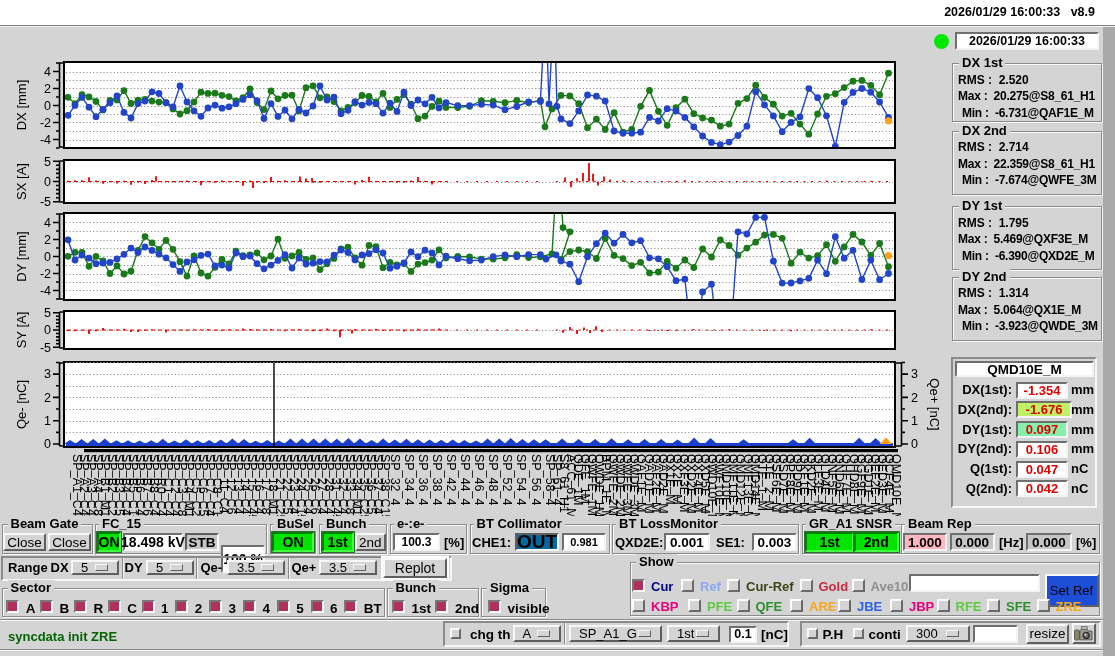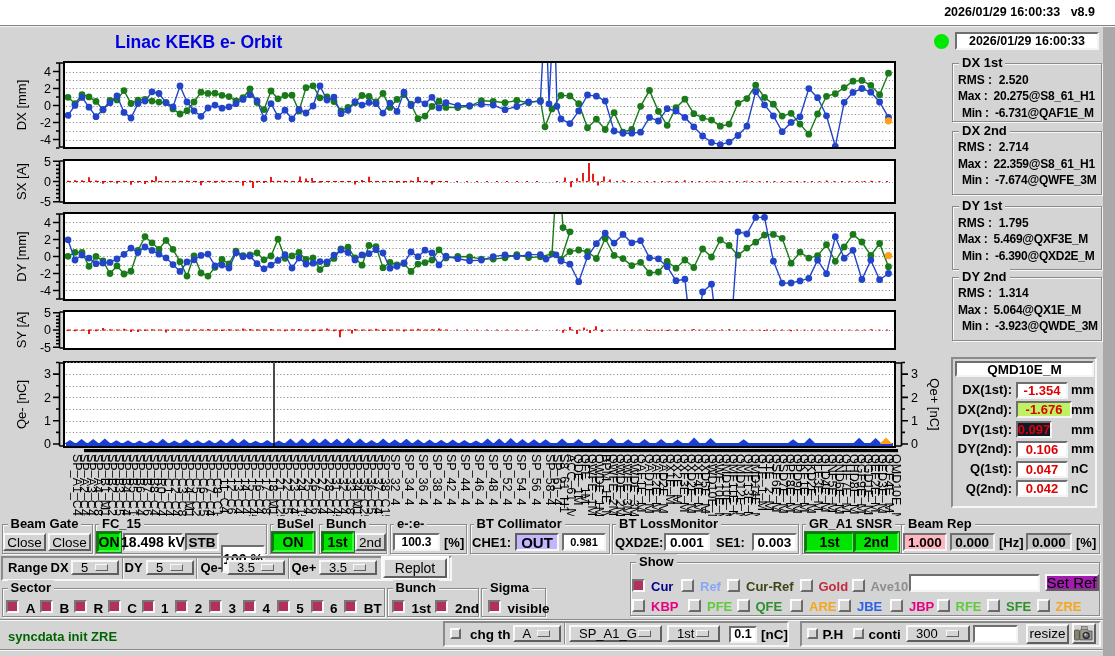--- a/index.html
+++ b/index.html
@@ -231,21 +231,20 @@
 <text x="870.7" y="454" transform="rotate(90 870.7 454)">QEF2E_M</text>
 <text x="877.8" y="454" transform="rotate(90 877.8 454)">QED3E_M</text>
 <text x="884.9" y="454" transform="rotate(90 884.9 454)">QCF4E_M</text>
 <text x="891.9" y="454" transform="rotate(90 891.9 454)">QMD10E_M</text>
 </g>
 </svg>
 <div style="left:0;top:0;width:1115px;height:25px;background:#fff"></div>
 <div style="left:0px;top:5px;font:bold 12.5px/1.15 &quot;Liberation Sans&quot;,sans-serif;color:#000;white-space:nowrap;width:1095px;text-align:right">2026/01/29 16:00:33&nbsp;&nbsp;&nbsp;v8.9</div>
 <div style="left:0;top:25px;width:1115px;height:1px;background:#808080"></div>
 <div style="left:0;top:26px;width:1115px;height:1px;background:#f4f4f4"></div>
-<div style="left:115px;top:32px;font:bold 17.5px/1.15 &quot;Liberation Sans&quot;,sans-serif;color:#0000e0;white-space:nowrap;">Linac KEKB e- Orbit</div>
 <div style="position:absolute;left:934px;top:34px;width:15px;height:15px;border-radius:50%;background:#00e800"></div>
 <div class="wbox" style="left:955px;top:32px;width:144px;height:18px;background:#fff;color:#000;font-size:12.5px;justify-content:center">2026/01/29 16:00:33</div>
 <div class="grp" style="left:952px;top:63px;width:150px;height:59px"></div>
 <div class="grplab" style="left:959px;top:55px">DX 1st</div>
 <div style="left:958px;top:73.5px;font:bold 12px/1.15 &quot;Liberation Sans&quot;,sans-serif;color:#000;white-space:nowrap;">RMS :&nbsp; 2.520</div>
 <div style="left:958px;top:90px;font:bold 12px/1.15 &quot;Liberation Sans&quot;,sans-serif;color:#000;white-space:nowrap;letter-spacing:-0.25px">Max :&nbsp; 20.275@S8_61_H1</div>
 <div style="left:962px;top:106.5px;font:bold 12px/1.15 &quot;Liberation Sans&quot;,sans-serif;color:#000;white-space:nowrap;letter-spacing:-0.25px">Min :&nbsp; -6.731@QAF1E_M</div>
 <div class="grp" style="left:952px;top:130.5px;width:150px;height:64px"></div>
 <div class="grplab" style="left:959px;top:122.5px">DX 2nd</div>
 <div style="left:958px;top:141.0px;font:bold 12px/1.15 &quot;Liberation Sans&quot;,sans-serif;color:#000;white-space:nowrap;">RMS :&nbsp; 2.714</div>
@@ -263,21 +262,21 @@
 <div style="left:962px;top:320.0px;font:bold 12px/1.15 &quot;Liberation Sans&quot;,sans-serif;color:#000;white-space:nowrap;letter-spacing:-0.25px">Min :&nbsp; -3.923@QWDE_3M</div>
 <div style="left:951px;top:357px;width:146px;height:151px;border:2px solid;border-color:#8a8a8a #f6f6f6 #f6f6f6 #8a8a8a"></div>
 <div class="wbox" style="left:955px;top:361px;width:139px;height:16px;background:#fff;color:#000;font-size:13.5px;justify-content:center">QMD10E_M</div>
 <div style="left:930px;top:383.2px;font:bold 13px/1.15 &quot;Liberation Sans&quot;,sans-serif;color:#000;white-space:nowrap;width:82px;text-align:right">DX(1st):</div>
 <div class="wbox" style="left:1016px;top:381.7px;width:52px;height:17px;background:#fff;color:#e00000;font-size:13px;justify-content:center">-1.354</div>
 <div style="left:1071px;top:383.2px;font:bold 13px/1.15 &quot;Liberation Sans&quot;,sans-serif;color:#000;white-space:nowrap;">mm</div>
 <div style="left:930px;top:402.9px;font:bold 13px/1.15 &quot;Liberation Sans&quot;,sans-serif;color:#000;white-space:nowrap;width:82px;text-align:right">DX(2nd):</div>
 <div class="wbox" style="left:1016px;top:401.4px;width:56px;height:17px;background:#bef264;color:#e00000;font-size:13px;justify-content:center">-1.676</div>
 <div style="left:1071px;top:402.9px;font:bold 13px/1.15 &quot;Liberation Sans&quot;,sans-serif;color:#000;white-space:nowrap;">mm</div>
 <div style="left:930px;top:422.59999999999997px;font:bold 13px/1.15 &quot;Liberation Sans&quot;,sans-serif;color:#000;white-space:nowrap;width:82px;text-align:right">DY(1st):</div>
-<div class="wbox" style="left:1016px;top:421.09999999999997px;width:36px;height:17px;background:#0f172a;color:#e00000;font-size:13px;justify-content:center">0.097</div>
+<div class="wbox" style="left:1016px;top:421.09999999999997px;width:52px;height:17px;background:#86efac;color:#e00000;font-size:13px;justify-content:center">0.097</div>
 <div style="left:1071px;top:422.59999999999997px;font:bold 13px/1.15 &quot;Liberation Sans&quot;,sans-serif;color:#000;white-space:nowrap;">mm</div>
 <div style="left:930px;top:442.29999999999995px;font:bold 13px/1.15 &quot;Liberation Sans&quot;,sans-serif;color:#000;white-space:nowrap;width:82px;text-align:right">DY(2nd):</div>
 <div class="wbox" style="left:1016px;top:440.79999999999995px;width:52px;height:17px;background:#fff;color:#e00000;font-size:13px;justify-content:center">0.106</div>
 <div style="left:1071px;top:442.29999999999995px;font:bold 13px/1.15 &quot;Liberation Sans&quot;,sans-serif;color:#000;white-space:nowrap;">mm</div>
 <div style="left:930px;top:462.0px;font:bold 13px/1.15 &quot;Liberation Sans&quot;,sans-serif;color:#000;white-space:nowrap;width:82px;text-align:right">Q(1st):</div>
 <div class="wbox" style="left:1016px;top:460.5px;width:52px;height:17px;background:#fff;color:#e00000;font-size:13px;justify-content:center">0.047</div>
 <div style="left:1071px;top:462.0px;font:bold 13px/1.15 &quot;Liberation Sans&quot;,sans-serif;color:#000;white-space:nowrap;">nC</div>
 <div style="left:930px;top:481.7px;font:bold 13px/1.15 &quot;Liberation Sans&quot;,sans-serif;color:#000;white-space:nowrap;width:82px;text-align:right">Q(2nd):</div>
 <div class="wbox" style="left:1016px;top:480.2px;width:52px;height:17px;background:#fff;color:#e00000;font-size:13px;justify-content:center">0.042</div>
 <div style="left:1071px;top:481.7px;font:bold 13px/1.15 &quot;Liberation Sans&quot;,sans-serif;color:#000;white-space:nowrap;">nC</div>
@@ -298,21 +297,21 @@
 <div class="grplab" style="left:323px;top:515.5px">Bunch</div>
 <div class="gbtn" style="left:321.5px;top:532px;width:32px;height:20px;font-size:14px">1st</div>
 <div class="raised" style="left:354.5px;top:533px;width:31.5px;height:18px;background:#d0d0d0;font-size:13.5px">2nd</div>
 <div class="grp" style="left:390px;top:523.5px;width:77px;height:30.5px"></div>
 <div class="grplab" style="left:394px;top:515.5px">e-:e-</div>
 <div class="wbox" style="left:393px;top:533px;width:47px;height:18px;background:#fff;color:#000;font-size:12px;justify-content:center">100.3</div>
 <div style="left:444px;top:535.5px;font:bold 13px/1.15 &quot;Liberation Sans&quot;,sans-serif;color:#000;white-space:nowrap;">[%]</div>
 <div class="grp" style="left:469.5px;top:523.5px;width:140px;height:30.5px"></div>
 <div class="grplab" style="left:473.5px;top:515.5px">BT Collimator</div>
 <div style="left:472px;top:535.5px;font:bold 13px/1.15 &quot;Liberation Sans&quot;,sans-serif;color:#000;white-space:nowrap;">CHE1:</div>
-<div class="sunkbtn" style="left:515px;top:533px;width:44px;height:18px;background:#c4b5fd;font-size:15px">OUT</div>
+<div class="sunkbtn" style="left:515px;top:533px;width:44px;height:18px;background:#0369a1;font-size:19px">OUT</div>
 <div class="wbox" style="left:562px;top:533px;width:44px;height:18px;background:#fff;color:#000;font-size:11px;justify-content:center">0.981</div>
 <div class="grp" style="left:612px;top:523.5px;width:187px;height:30.5px"></div>
 <div class="grplab" style="left:616px;top:515.5px">BT LossMonitor</div>
 <div style="left:615px;top:535.5px;font:bold 13px/1.15 &quot;Liberation Sans&quot;,sans-serif;color:#000;white-space:nowrap;">QXD2E:</div>
 <div class="wbox" style="left:664px;top:533px;width:46px;height:18px;background:#fff;color:#000;font-size:13.5px;justify-content:center">0.001</div>
 <div style="left:716px;top:535.5px;font:bold 13px/1.15 &quot;Liberation Sans&quot;,sans-serif;color:#000;white-space:nowrap;">SE1:</div>
 <div class="wbox" style="left:752px;top:533px;width:45px;height:18px;background:#fff;color:#000;font-size:13.5px;justify-content:center">0.003</div>
 <div class="grp" style="left:802px;top:523.5px;width:101px;height:30.5px"></div>
 <div class="grplab" style="left:806px;top:515.5px">GR_A1 SNSR</div>
 <div class="gbtn" style="left:805px;top:532px;width:49px;height:20px;font-size:14px">1st</div>
@@ -379,21 +378,21 @@
 <div style="left:651px;top:580px;font:bold 13px/1.15 &quot;Liberation Sans&quot;,sans-serif;color:#00008c;white-space:nowrap;">Cur</div>
 <div class="cb off" style="left:681px;top:579px;width:13px;height:13px"></div>
 <div style="left:700px;top:580px;font:bold 13px/1.15 &quot;Liberation Sans&quot;,sans-serif;color:#8aa7f5;white-space:nowrap;">Ref</div>
 <div class="cb off" style="left:727px;top:579px;width:13px;height:13px"></div>
 <div style="left:746px;top:580px;font:bold 13px/1.15 &quot;Liberation Sans&quot;,sans-serif;color:#3d4416;white-space:nowrap;">Cur-Ref</div>
 <div class="cb off" style="left:799.5px;top:579px;width:13px;height:13px"></div>
 <div style="left:818.5px;top:580px;font:bold 13px/1.15 &quot;Liberation Sans&quot;,sans-serif;color:#c22a40;white-space:nowrap;">Gold</div>
 <div class="cb off" style="left:851.5px;top:579px;width:13px;height:13px"></div>
 <div style="left:870.5px;top:580px;font:bold 13px/1.15 &quot;Liberation Sans&quot;,sans-serif;color:#8e8e8e;white-space:nowrap;">Ave10</div>
 <div class="wbox" style="left:909px;top:574px;width:131px;height:17.5px;background:#fff;color:#000;font-size:13px;justify-content:center"></div>
-<div class="raised" style="left:1044.5px;top:573.5px;width:54px;height:17px;background:#a21caf;font-size:15px">Set Ref</div>
+<div class="raised" style="left:1044.5px;top:573.5px;width:54px;height:33px;background:#1d4ed8;font-size:13px">Set Ref</div>
 <div class="cb off" style="left:632px;top:598.5px;width:13px;height:13px"></div>
 <div style="left:651px;top:599.5px;font:bold 13px/1.15 &quot;Liberation Sans&quot;,sans-serif;color:#e8007d;white-space:nowrap;">KBP</div>
 <div class="cb off" style="left:688px;top:598.5px;width:13px;height:13px"></div>
 <div style="left:707px;top:599.5px;font:bold 13px/1.15 &quot;Liberation Sans&quot;,sans-serif;color:#5fc93f;white-space:nowrap;">PFE</div>
 <div class="cb off" style="left:736.5px;top:598.5px;width:13px;height:13px"></div>
 <div style="left:755.5px;top:599.5px;font:bold 13px/1.15 &quot;Liberation Sans&quot;,sans-serif;color:#2d8f2d;white-space:nowrap;">QFE</div>
 <div class="cb off" style="left:790px;top:598.5px;width:13px;height:13px"></div>
 <div style="left:809px;top:599.5px;font:bold 13px/1.15 &quot;Liberation Sans&quot;,sans-serif;color:#f4a71d;white-space:nowrap;">ARE</div>
 <div class="cb off" style="left:838px;top:598.5px;width:13px;height:13px"></div>
 <div style="left:857px;top:599.5px;font:bold 13px/1.15 &quot;Liberation Sans&quot;,sans-serif;color:#2d62e8;white-space:nowrap;">JBE</div>

